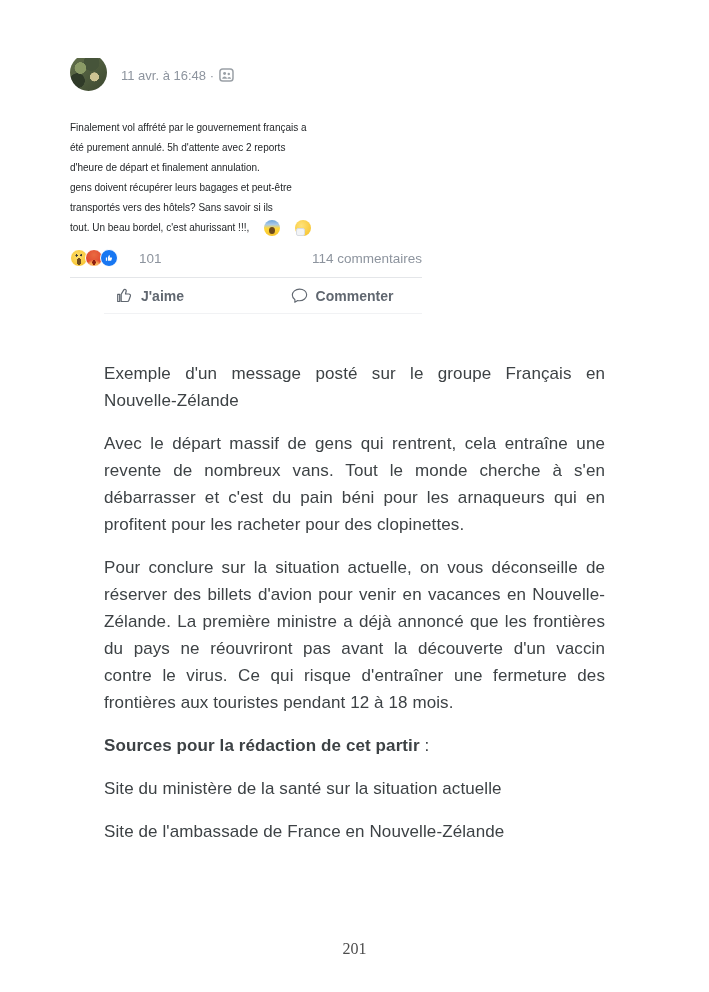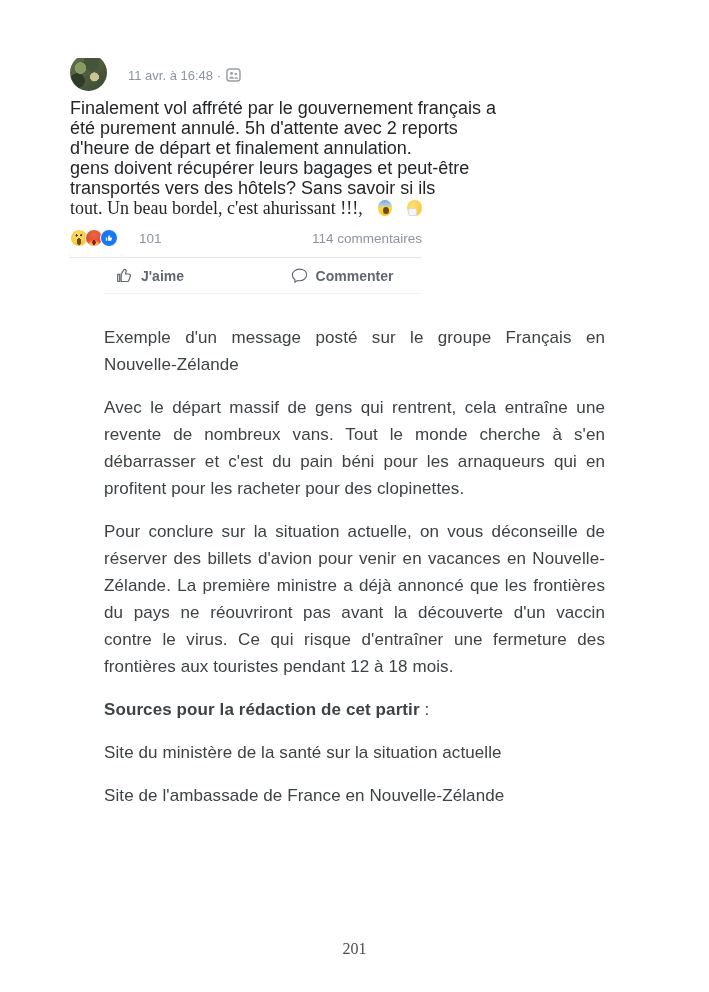--- a/index.html
+++ b/index.html
@@ -13,35 +13,35 @@
   }
   .article{padding:0 104px;}
 
   
   .fb-post{
     margin:58px 0 0 70px;
     width:352px;
     font-family:"Liberation Sans",sans-serif;
     filter:blur(0.3px);
   }
-  .fb-header{display:flex;align-items:center;gap:21px;height:34px;overflow:hidden;}
+  .fb-header{display:flex;align-items:center;gap:14px;height:34px;overflow:hidden;}
   .fb-avatar{
     width:37px;height:37px;border-radius:50%;flex:0 0 auto;margin-top:-5px;
     background:
       radial-gradient(circle at 28% 38%, #8a9a66 0 16%, rgba(0,0,0,0) 17%),
       radial-gradient(circle at 66% 62%, #cdc493 0 13%, rgba(0,0,0,0) 14%),
       radial-gradient(circle at 58% 24%, #46543a 0 22%, rgba(0,0,0,0) 23%),
       radial-gradient(circle at 20% 72%, #2f3a28 0 18%, rgba(0,0,0,0) 19%),
       linear-gradient(135deg,#63714c,#3c4830);
   }
   .fb-meta{display:flex;align-items:center;gap:5px;color:#8d949e;font-size:13px;}
   .fb-audience{display:inline-flex;width:15px;height:14px;}
-  .fb-body{margin-top:6px;font-size:18px;line-height:20px;color:#232629;}
+  .fb-body{margin-top:26px;font-size:10px;line-height:20px;color:#232629;}
   .fb-body div, .fb-line-last{white-space:nowrap;}
-  .fb-line-last{display:flex;align-items:center;gap:12px;font-family:Liberation Serif, serif;}
+  .fb-line-last{display:flex;align-items:center;gap:12px;}
 
   .emoji{display:inline-block;width:16px;height:16px;border-radius:50%;position:relative;margin-left:3px;}
   .emoji-scream{
     background:linear-gradient(180deg,#6fa8dc 0%,#a8c8e8 28%,#ffd93b 52%,#f7c42e 100%);
   }
   .emoji-scream::after{
     content:'';position:absolute;left:5px;top:7px;width:6px;height:7px;border-radius:50%;background:#6d4a1d;
   }
   .emoji-sad-tissue{
     background:radial-gradient(circle at 40% 35%,#ffe27a,#f7c42e 85%);
@@ -80,21 +80,21 @@
   .fb-divider-partial{height:1px;background:#f1f2f4;margin-left:34px;}
 
   
   .article p{
     margin:0 0 16px 0;
     font-size:17px;line-height:27px;
     color:#3d4245;
     text-align:justify;
     letter-spacing:.1px;
   }
-  .article p.caption{margin-top:30px;}
+  .article p.caption{margin-top:46px;}
   .article p.src-heading{font-weight:700;text-align:left;}
   .article p.src-heading .colon{font-weight:400;}
   .article p.source{text-align:left;}
 
   .page-number{
     position:absolute;left:0;bottom:34px;width:100%;
     text-align:center;
     font-family:"Liberation Serif","DejaVu Serif",serif;
     font-size:16px;color:#4d4d4d;
   }

